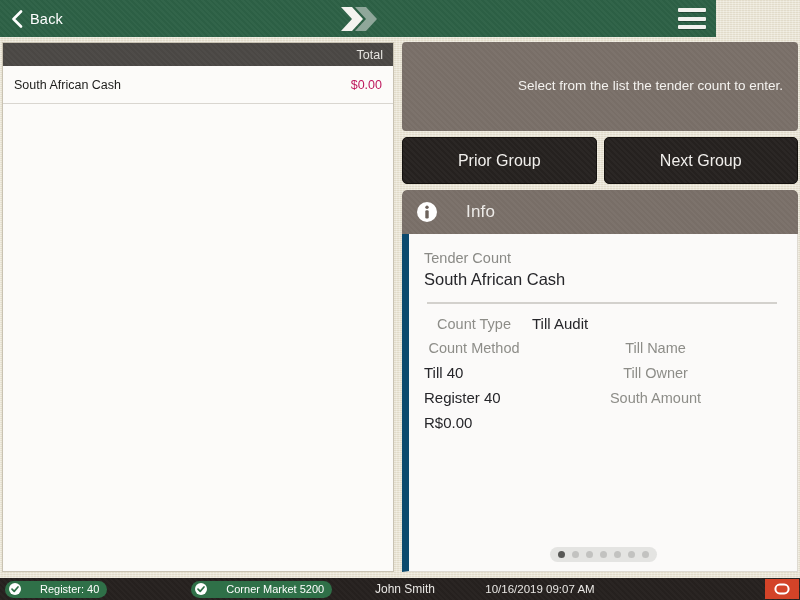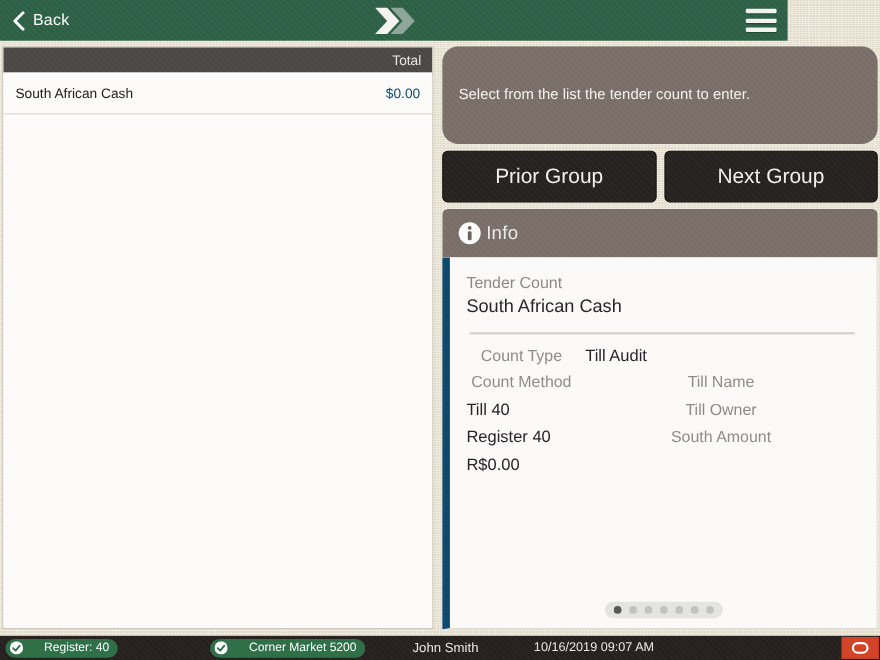--- a/index.html
+++ b/index.html
@@ -133,43 +133,44 @@
     border-bottom: 1px solid #d9d6d0;
     cursor: pointer;
     background: #fcfbf9;
   }
   .list-row-label {
     font-size: 12.5px;
     color: #1d1d1b;
   }
   .list-row-value {
     font-size: 12.5px;
-    color: #0c4a6e;
+    color: #be185d;
   }
 
   
   .right-col {
     position: absolute;
     left: 402px;
     top: 42px;
     width: 396px;
     height: 530px;
     display: flex;
     flex-direction: column;
   }
 
   .prompt-box {
     height: 89px;
     background: #7a7069;
     background-image: repeating-linear-gradient(45deg, rgba(255,255,255,0.018) 0 2px, rgba(0,0,0,0.018) 2px 4px);
-    border-radius: 15px;
+    border-radius: 4px;
     display: flex;
     align-items: center;
     padding: 0 15px;
     flex: 0 0 auto;
+    justify-content: flex-end;
   }
   .prompt-text {
     color: #f4f2ef;
     font-size: 13.5px;
     line-height: 1.35;
   }
 
   .group-btns {
     display: flex;
     gap: 7px;
@@ -177,21 +178,21 @@
     flex: 0 0 auto;
   }
   .group-btn {
     flex: 1 1 50%;
     height: 47px;
     background: #262220;
     background-image: repeating-linear-gradient(45deg, rgba(255,255,255,0.022) 0 2px, rgba(0,0,0,0.03) 2px 4px);
     border: 1px solid #15120f;
     border-radius: 5px;
     color: #f1efec;
-    font-size: 19px;
+    font-size: 16px;
     font-family: "Liberation Sans", sans-serif;
     cursor: pointer;
     display: flex;
     align-items: center;
     justify-content: center;
   }
 
   .info-card {
     margin-top: 6px;
     flex: 1 1 auto;
@@ -201,21 +202,21 @@
     border-radius: 5px 5px 0 0;
   }
 
   .info-header {
     height: 44px;
     background: #7a7069;
     background-image: repeating-linear-gradient(45deg, rgba(255,255,255,0.018) 0 2px, rgba(0,0,0,0.018) 2px 4px);
     border-radius: 5px 5px 0 0;
     display: flex;
     align-items: center;
-    gap: 4px;
+    gap: 28px;
     padding-left: 14px;
     flex: 0 0 auto;
   }
   .info-icon {
     width: 22px; height: 22px;
     display: block;
   }
   .info-title {
     color: #eceae7;
     font-size: 17px;

